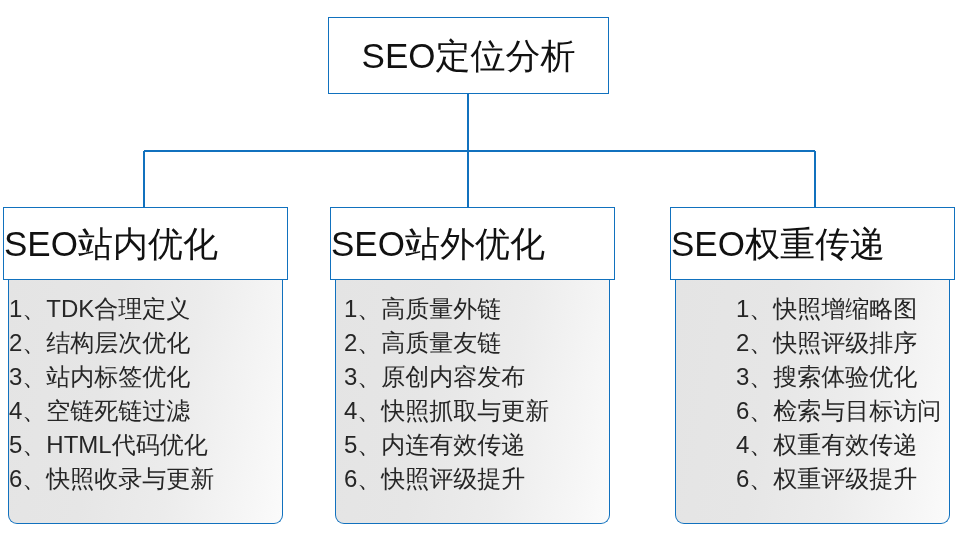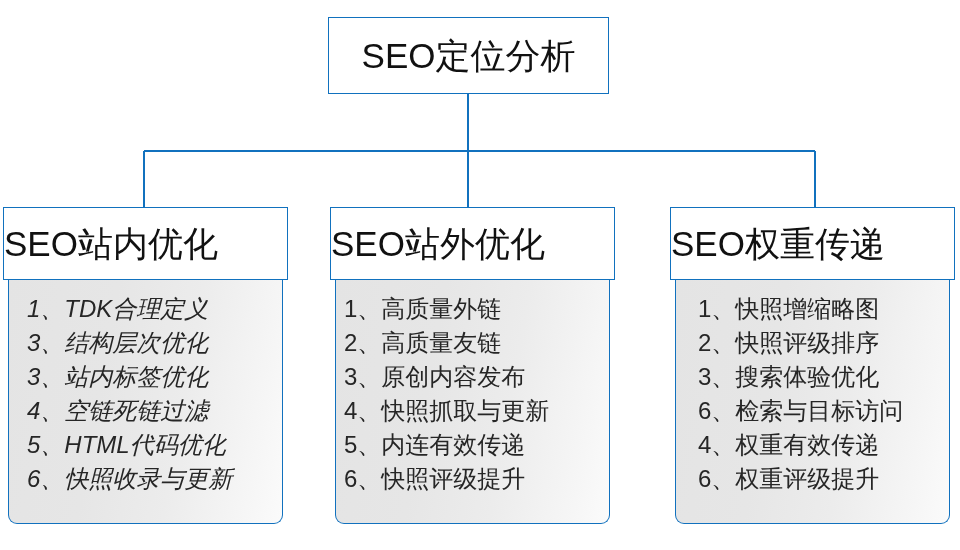--- a/index.html
+++ b/index.html
@@ -97,23 +97,23 @@
     line-height: 34px;
     white-space: nowrap;
     padding-left: 26px;
   }
 
   
   #branch-0 { left: 3px;   width: 285px; }
   #branch-1 { left: 330px; width: 285px; }
   #branch-2 { left: 670px; width: 285px; }
 
-  #branch-0 .branch-item { padding-left: 18px; font-style: italic; }
+  #branch-0 .branch-item { padding-left: 0; }
   #branch-1 .branch-item { padding-left: 8px; }
-  #branch-2 .branch-item { padding-left: 22px; }
+  #branch-2 .branch-item { padding-left: 22px; margin-left: 38px; }
 </style>
 </head>
 <body>
 
 <div id="diagram-root">
 
   <svg id="connectors" viewBox="0 0 960 550" xmlns="http://www.w3.org/2000/svg">
     <line x1="468" y1="94" x2="468" y2="151"></line>
     <line x1="144" y1="151" x2="815" y2="151"></line>
     <line x1="144" y1="151" x2="144" y2="208"></line>
@@ -124,21 +124,21 @@
   <div class="root-node">
     <span class="root-label">SEO定位分析</span>
   </div>
 
   <div class="branch" id="branch-0">
     <div class="branch-header">
       <span class="branch-title">SEO站内优化</span>
     </div>
     <div class="branch-body">
       <div class="branch-item">1、TDK合理定义</div>
-      <div class="branch-item">3、结构层次优化</div>
+      <div class="branch-item">2、结构层次优化</div>
       <div class="branch-item">3、站内标签优化</div>
       <div class="branch-item">4、空链死链过滤</div>
       <div class="branch-item">5、HTML代码优化</div>
       <div class="branch-item">6、快照收录与更新</div>
     </div>
   </div>
 
   <div class="branch" id="branch-1">
     <div class="branch-header">
       <span class="branch-title">SEO站外优化</span>

